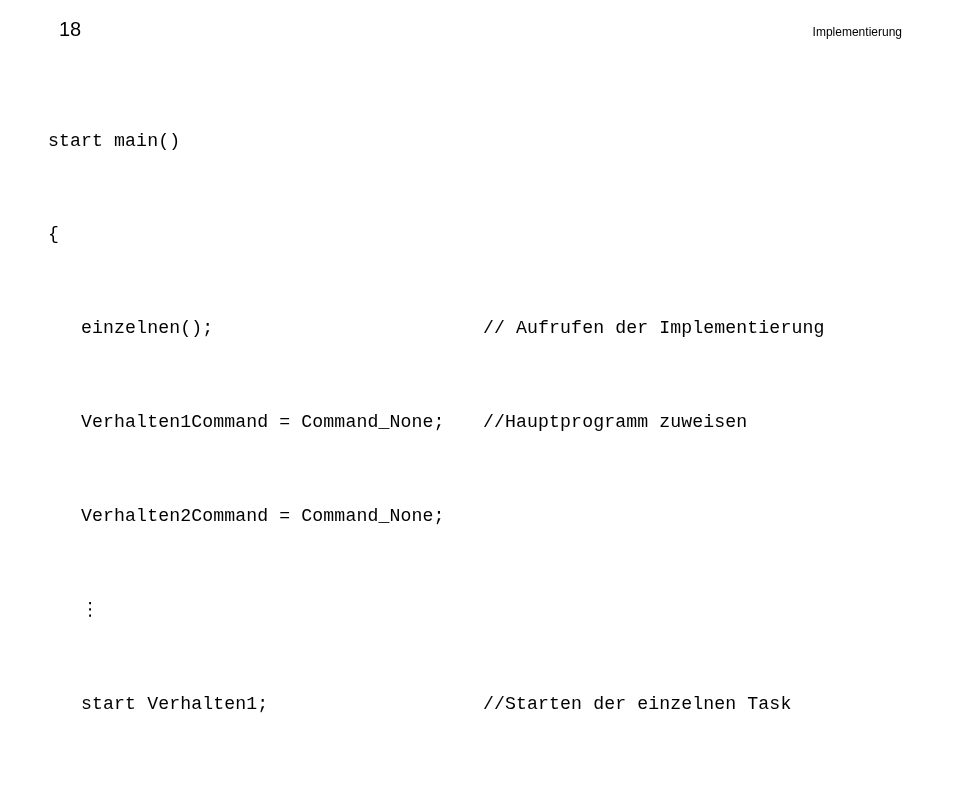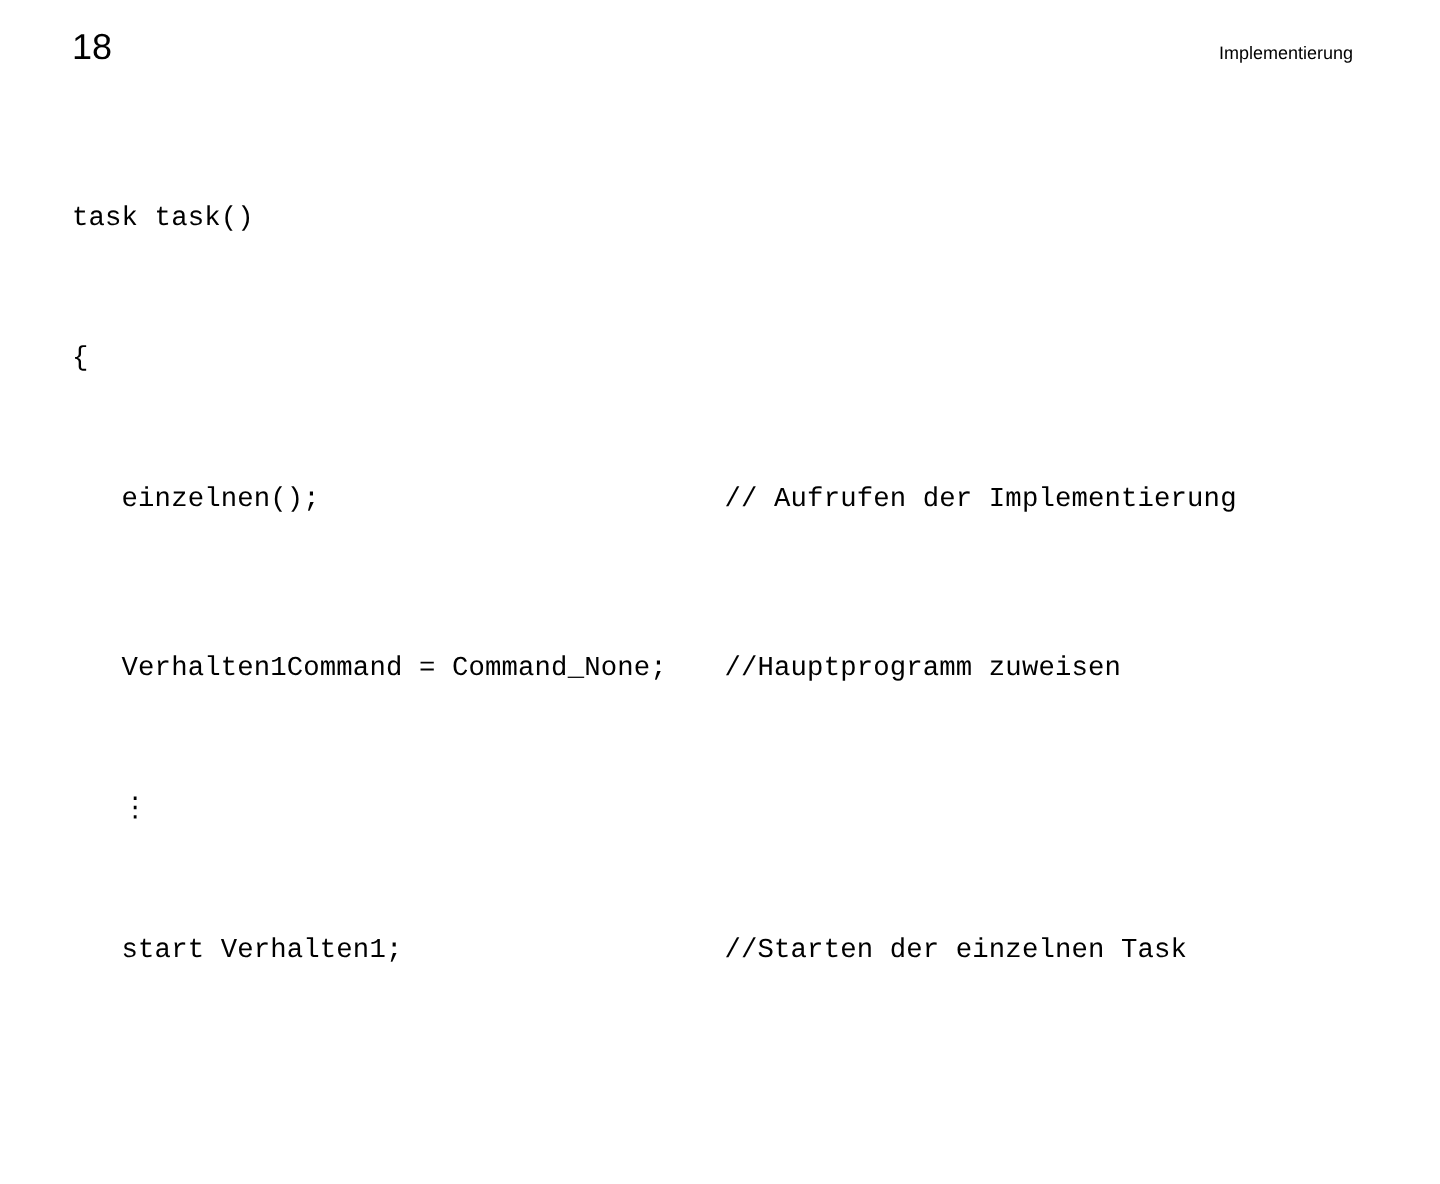--- a/index.html
+++ b/index.html
@@ -11,23 +11,24 @@
       color: #000;
       padding: 18px 58px 0 48px;
     }
     .header {
       display: flex;
       justify-content: space-between;
       align-items: baseline;
       margin-bottom: 22px;
     }
     .page-num {
-      font-size: 24px;
+      font-size: 20px;
       font-family: Arial, Helvetica, sans-serif;
       font-weight: 400;
+      margin-left: 11px;
     }
     .header-title {
       font-size: 12px;
       font-family: Arial, Helvetica, sans-serif;
       font-weight: 400;
     }
     .code {
       font-family: 'Courier New', Courier, monospace;
       font-size: 18.2px;
       line-height: 1.72;
@@ -38,23 +39,24 @@
   </style>
 </head>
 <body>
 
 <div class="header">
   <span class="page-num">18</span>
   <span class="header-title">Implementierung</span>
 </div>
 
 <div class="code">
-  <span class="line">task task()</span>
+  <span class="line">start main()</span>
   <span class="line">{</span>
   <span class="line"><span style="display:inline-block;width:435px;">   einzelnen();</span><span>// Aufrufen der Implementierung</span></span>
-  <span class="line"><span style="display:inline-block;width:435px;margin-top:19px;">   Verhalten1Command = Command_None;</span><span>//Hauptprogramm zuweisen</span></span>
+  <span class="line"><span style="display:inline-block;width:435px;">   Verhalten1Command = Command_None;</span><span>//Hauptprogramm zuweisen</span></span>
+  <span class="line">   Verhalten2Command = Command_None;</span>
   <span class="line">   ⋮</span>
   <span class="line"><span style="display:inline-block;width:435px;">   start Verhalten1;</span><span>//Starten der einzelnen Task</span></span>
   
   
   
   
 </div>
 
 </body></html>

